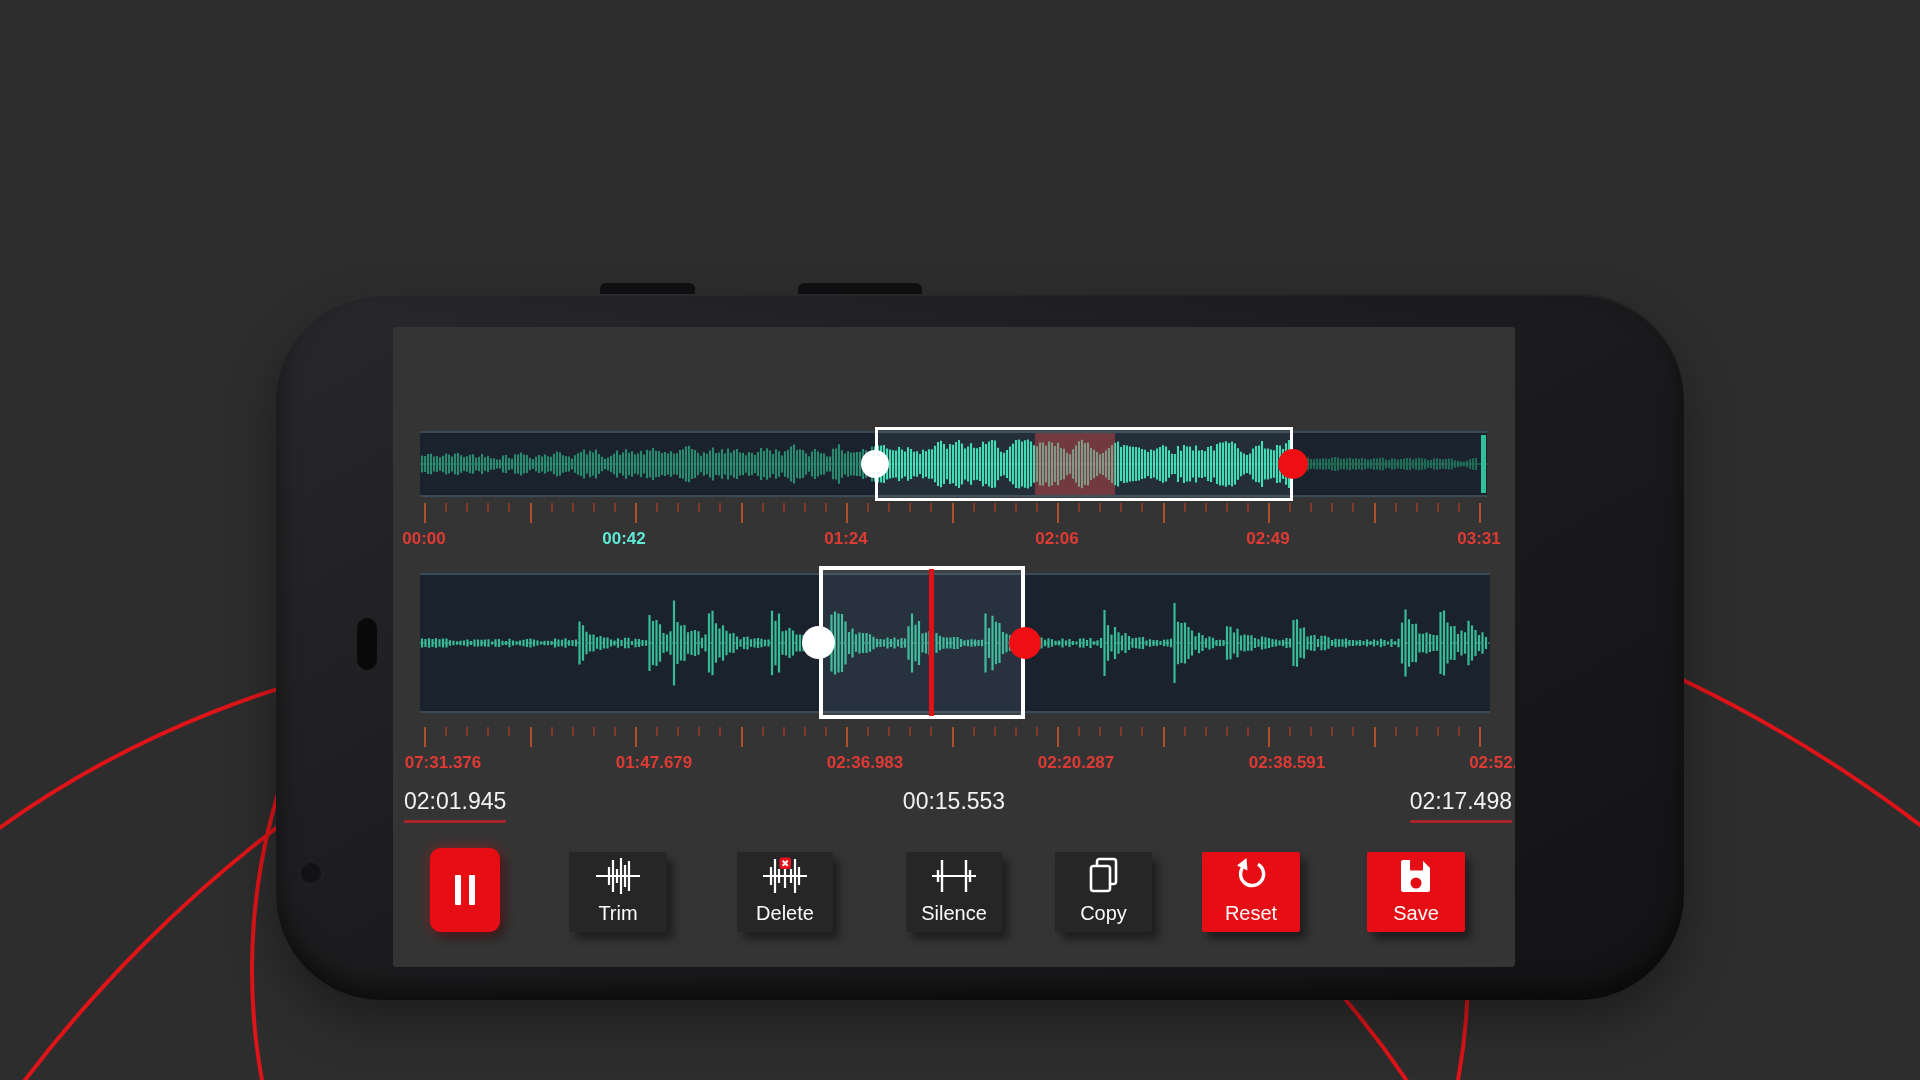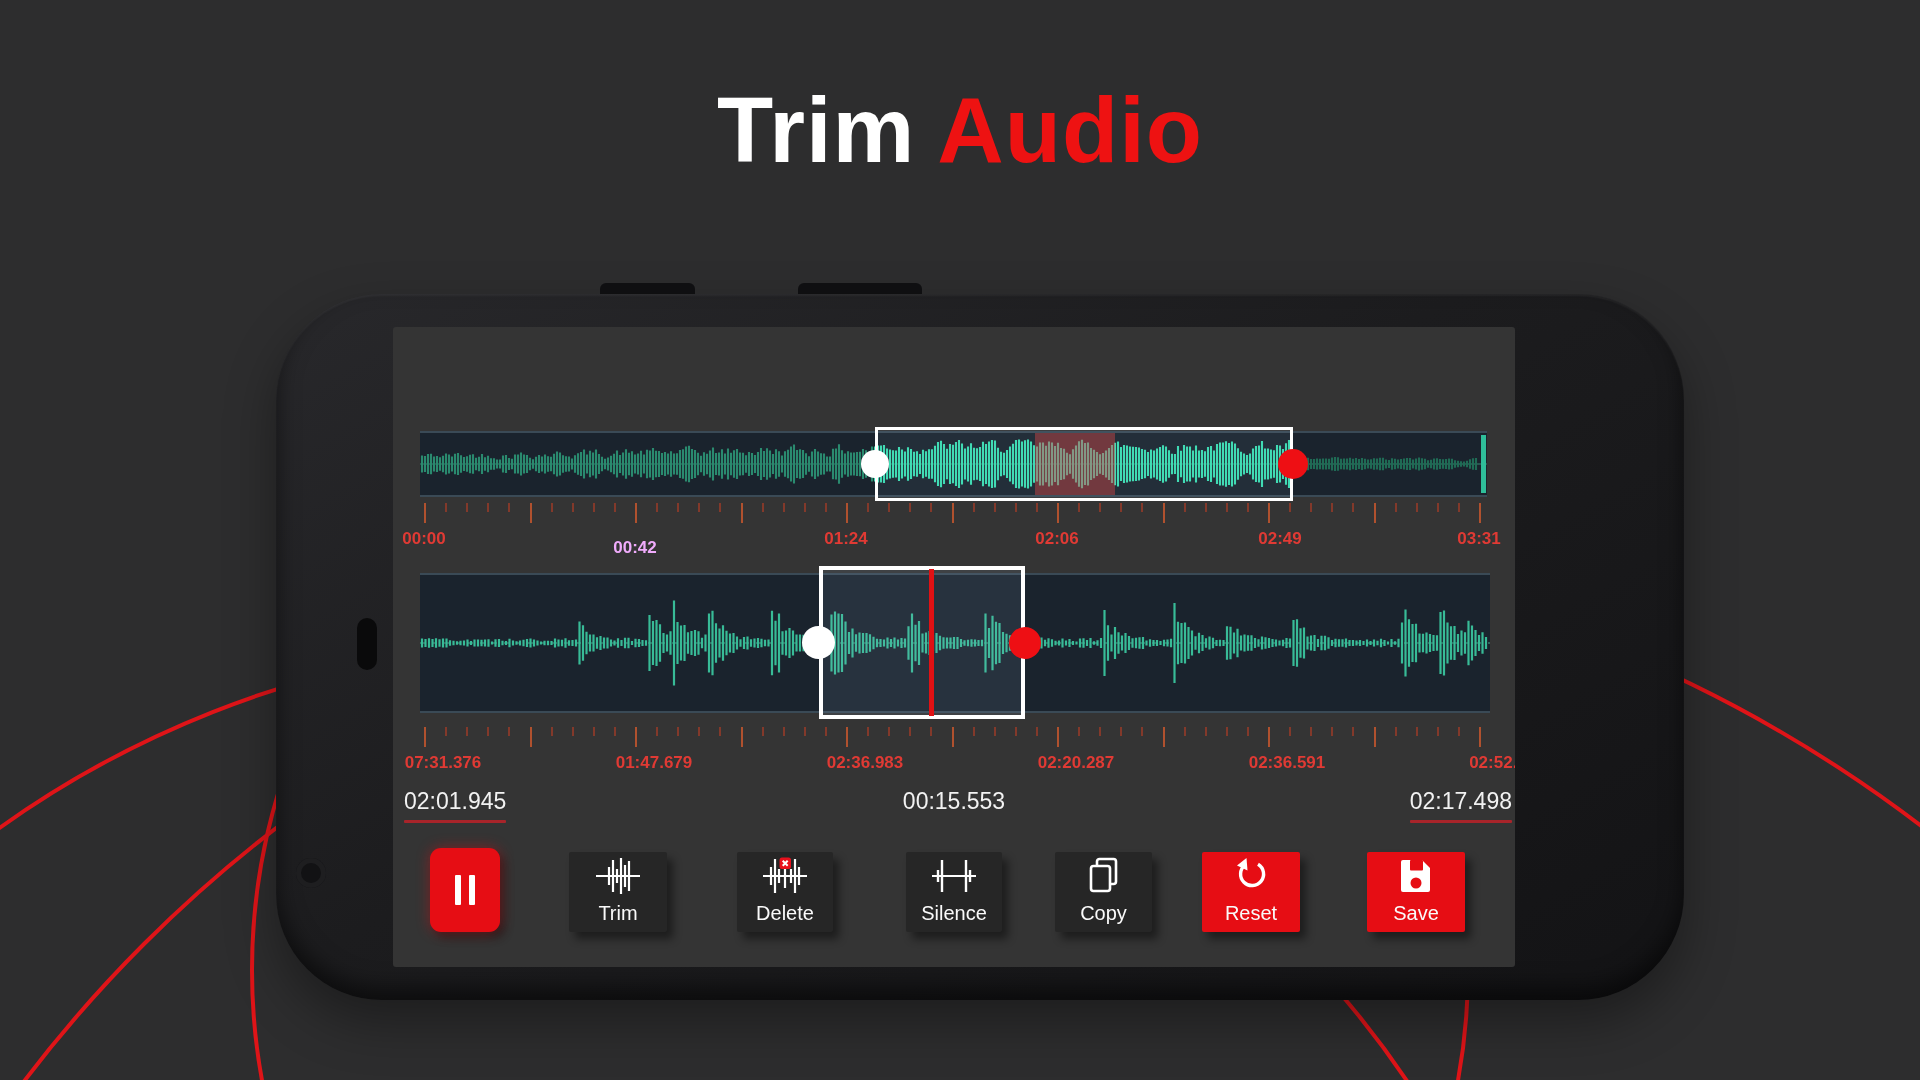--- a/index.html
+++ b/index.html
@@ -83,23 +83,20 @@
   .pausebtn{position:absolute;left:37px;top:521px;width:70px;height:84px;background:#e60d14;border-radius:11px;
             box-shadow:0 0 14px rgba(230,13,20,.45), 5px 6px 9px rgba(0,0,0,.4);cursor:pointer;}
   .pausebtn i{position:absolute;top:27px;width:6px;height:30px;background:#fff;border-radius:1px;}
   .pb1{left:25px;} .pb2{left:39px;}
 </style>
 </head>
 <body>
 
 <div class="stage">
 
-  <div class="hero">
-    <span class="w">Trim</span><span class="r">Audio</span>
-  </div>
 
   <div class="arc arc-a"></div>
   <div class="arc arc-b"></div>
   <div class="arc arc-c"></div>
 
   <div class="side-btn sb1"></div>
   <div class="side-btn sb2"></div>
 
   <div class="phone">
     <div class="pill"></div>
@@ -167,24 +164,24 @@
           <div class="tick" style="left: 890.2px; height: 9px; background: rgb(131, 57, 42);"></div>
           <div class="tick" style="left: 911.3px; height: 9px; background: rgb(131, 57, 42);"></div>
           <div class="tick" style="left: 932.4px; height: 9px; background: rgb(131, 57, 42);"></div>
           <div class="tick" style="left: 953.5px; height: 20px; background: rgb(176, 81, 46);"></div>
           <div class="tick" style="left: 974.6px; height: 9px; background: rgb(131, 57, 42);"></div>
           <div class="tick" style="left: 995.7px; height: 9px; background: rgb(131, 57, 42);"></div>
           <div class="tick" style="left: 1016.8px; height: 9px; background: rgb(131, 57, 42);"></div>
           <div class="tick" style="left: 1037.9px; height: 9px; background: rgb(131, 57, 42);"></div>
           <div class="tick" style="left: 1059px; height: 20px; background: rgb(176, 81, 46);"></div>
           <div class="rlabel" style="left: 4px; color: rgb(224, 58, 52);">00:00</div>
-          <div class="rlabel" style="left: 215px; color: #f0abfc; margin-top: 9px;">00:42</div>
+          <div class="rlabel" style="left: 204px; color: #5eead4;">00:42</div>
           <div class="rlabel" style="left: 426px; color: rgb(224, 58, 52);">01:24</div>
           <div class="rlabel" style="left: 637px; color: rgb(224, 58, 52);">02:06</div>
-          <div class="rlabel" style="left: 848px; color: rgb(224, 58, 52); margin-left: 12px;">02:49</div>
+          <div class="rlabel" style="left: 848px; color: rgb(224, 58, 52);">02:49</div>
           <div class="rlabel" style="left: 1059px; color: rgb(224, 58, 52);">03:31</div>
         </div>
 
       <div class="strip strip2">
         <svg id="wave2-svg" width="1070" height="136">
             <line x1="0" x2="1070" y1="68" y2="68" stroke="rgba(86,196,166,.55)" stroke-width="1.6" stroke-dasharray="5 7"></line>
             <path d="M2.0,63.5L2.0,72.5M5.5,64.0L5.5,72.0M9.0,63.3L9.0,72.7M12.5,64.1L12.5,71.9M16.0,63.2L16.0,72.8M19.5,64.3L19.5,71.7M23.0,63.4L23.0,72.6M26.5,63.4L26.5,72.6M30.0,65.3L30.0,70.7M33.5,65.8L33.5,70.2M37.0,66.2L37.0,69.8M40.5,65.8L40.5,70.2M44.0,65.4L44.0,70.6M47.5,64.6L47.5,71.4M51.0,65.9L51.0,70.1M54.5,64.6L54.5,71.4M58.0,64.4L58.0,71.6M61.5,64.8L61.5,71.2M65.0,64.4L65.0,71.6M68.5,64.2L68.5,71.8M72.0,66.4L72.0,69.6M75.5,64.2L75.5,71.8M79.0,63.9L79.0,72.1M82.5,65.7L82.5,70.3M86.0,66.1L86.0,69.9M89.5,63.7L89.5,72.3M93.0,65.4L93.0,70.6M96.5,66.3L96.5,69.7M100.0,65.4L100.0,70.6M103.5,64.8L103.5,71.2M107.0,64.1L107.0,71.9M110.5,63.6L110.5,72.4M114.0,64.4L114.0,71.6M117.5,65.6L117.5,70.4M121.0,66.5L121.0,69.5M124.5,65.8L124.5,70.2M128.0,65.8L128.0,70.2M131.5,66.0L131.5,70.0M135.0,63.6L135.0,72.4M138.5,64.6L138.5,71.4M142.0,64.8L142.0,71.2M145.5,63.2L145.5,72.8M149.0,65.3L149.0,70.7M152.5,65.0L152.5,71.0M156.0,64.6L156.0,71.4M159.5,46.5L159.5,89.5M163.0,50.2L163.0,85.8M166.5,56.7L166.5,79.3M170.0,59.4L170.0,76.6M173.5,59.4L173.5,76.6M177.0,62.3L177.0,73.7M180.5,61.1L180.5,74.9M184.0,62.5L184.0,73.5M187.5,62.5L187.5,73.5M191.0,64.4L191.0,71.6M194.5,65.6L194.5,70.4M198.0,63.2L198.0,72.8M201.5,65.1L201.5,70.9M205.0,62.8L205.0,73.2M208.5,62.7L208.5,73.3M212.0,65.9L212.0,70.1M215.5,63.7L215.5,72.3M219.0,64.0L219.0,72.0M222.5,65.0L222.5,71.0M226.0,65.2L226.0,70.8M229.5,40.0L229.5,96.0M233.0,46.1L233.0,89.9M236.5,44.9L236.5,91.1M240.0,49.3L240.0,86.7M243.5,57.9L243.5,78.1M247.0,59.6L247.0,76.4M250.5,56.3L250.5,79.7M254.0,25.6L254.0,110.4M257.5,47.1L257.5,88.9M261.0,50.5L261.0,85.5M264.5,50.0L264.5,86.0M268.0,57.3L268.0,78.7M271.5,55.9L271.5,80.1M275.0,54.9L275.0,81.1M278.5,56.3L278.5,79.7M282.0,62.7L282.0,73.3M285.5,59.4L285.5,76.6M289.0,38.4L289.0,97.6M292.5,35.7L292.5,100.3M296.0,48.3L296.0,87.7M299.5,53.4L299.5,82.6M303.0,50.2L303.0,85.8M306.5,55.8L306.5,80.2M310.0,58.4L310.0,77.6M313.5,57.9L313.5,78.1M317.0,61.5L317.0,74.5M320.5,64.2L320.5,71.8M324.0,62.1L324.0,73.9M327.5,61.6L327.5,74.4M331.0,64.2L331.0,71.8M334.5,63.4L334.5,72.6M338.0,62.9L338.0,73.1M341.5,63.7L341.5,72.3M345.0,64.7L345.0,71.3M348.5,64.6L348.5,71.4M352.0,35.7L352.0,100.3M355.5,45.7L355.5,90.3M359.0,38.5L359.0,97.5M362.5,56.2L362.5,79.8M366.0,55.6L366.0,80.4M369.5,53.0L369.5,83.0M373.0,55.6L373.0,80.4M376.5,59.5L376.5,76.5M380.0,59.6L380.0,76.4M383.5,59.8L383.5,76.2M387.0,62.5L387.0,73.5M390.5,62.5L390.5,73.5M394.0,62.9L394.0,73.1M397.5,63.3L397.5,72.7M401.0,62.7L401.0,73.3M404.5,64.7L404.5,71.3M408.0,63.4L408.0,72.6M411.5,39.6L411.5,96.4M415.0,36.6L415.0,99.4M418.5,38.6L418.5,97.4M422.0,39.1L422.0,96.9M425.5,46.4L425.5,89.6M429.0,57.1L429.0,78.9M432.5,53.6L432.5,82.4M436.0,59.3L436.0,76.7M439.5,57.5L439.5,78.5M443.0,57.9L443.0,78.1M446.5,58.1L446.5,77.9M450.0,59.3L450.0,76.7M453.5,61.8L453.5,74.2M457.0,63.8L457.0,72.2M460.5,64.0L460.5,72.0M464.0,64.5L464.0,71.5M467.5,62.5L467.5,73.5M471.0,63.9L471.0,72.1M474.5,62.6L474.5,73.4M478.0,64.4L478.0,71.6M481.5,63.0L481.5,73.0M485.0,63.6L485.0,72.4M488.5,51.3L488.5,84.7M492.0,38.5L492.0,97.5M495.5,49.7L495.5,86.3M499.0,45.9L499.0,90.1M502.5,58.4L502.5,77.6M506.0,57.6L506.0,78.4M509.5,56.0L509.5,80.0M513.0,59.7L513.0,76.3M516.5,57.9L516.5,78.1M520.0,60.8L520.0,75.2M523.5,62.2L523.5,73.8M527.0,62.5L527.0,73.5M530.5,62.6L530.5,73.4M534.0,61.9L534.0,74.1M537.5,62.1L537.5,73.9M541.0,64.0L541.0,72.0M544.5,65.2L544.5,70.8M548.0,64.8L548.0,71.2M551.5,64.2L551.5,71.8M555.0,64.5L555.0,71.5M558.5,65.0L558.5,71.0M562.0,64.8L562.0,71.2M565.5,38.6L565.5,97.4M569.0,52.9L569.0,83.1M572.5,40.7L572.5,95.3M576.0,46.8L576.0,89.2M579.5,47.9L579.5,88.1M583.0,56.9L583.0,79.1M586.5,58.8L586.5,77.2M590.0,60.3L590.0,75.7M593.5,60.7L593.5,75.3M597.0,62.2L597.0,73.8M600.5,62.5L600.5,73.5M604.0,61.9L604.0,74.1M607.5,63.8L607.5,72.2M611.0,62.8L611.0,73.2M614.5,63.4L614.5,72.6M618.0,62.9L618.0,73.1M621.5,62.4L621.5,73.6M625.0,64.7L625.0,71.3M628.5,63.2L628.5,72.8M632.0,64.3L632.0,71.7M635.5,65.7L635.5,70.3M639.0,65.5L639.0,70.5M642.5,63.5L642.5,72.5M646.0,65.4L646.0,70.6M649.5,64.1L649.5,71.9M653.0,65.9L653.0,70.1M656.5,66.4L656.5,69.6M660.0,63.4L660.0,72.6M663.5,63.3L663.5,72.7M667.0,65.1L667.0,70.9M670.5,63.0L670.5,73.0M674.0,66.3L674.0,69.7M677.5,65.3L677.5,70.7M681.0,63.1L681.0,72.9M684.5,35.1L684.5,100.9M688.0,50.2L688.0,85.8M691.5,59.5L691.5,76.5M695.0,52.0L695.0,84.0M698.5,57.3L698.5,78.7M702.0,60.5L702.0,75.5M705.5,58.1L705.5,77.9M709.0,61.1L709.0,74.9M712.5,63.3L712.5,72.7M716.0,62.7L716.0,73.3M719.5,62.2L719.5,73.8M723.0,62.1L723.0,73.9M726.5,65.5L726.5,70.5M730.0,64.3L730.0,71.7M733.5,65.1L733.5,70.9M737.0,65.1L737.0,70.9M740.5,65.9L740.5,70.1M744.0,64.7L744.0,71.3M747.5,64.6L747.5,71.4M751.0,63.8L751.0,72.2M754.5,28.1L754.5,107.9M758.0,46.8L758.0,89.2M761.5,48.0L761.5,88.0M765.0,47.6L765.0,88.4M768.5,52.0L768.5,84.0M772.0,55.4L772.0,80.6M775.5,61.2L775.5,74.8M779.0,57.7L779.0,78.3M782.5,60.1L782.5,75.9M786.0,63.3L786.0,72.7M789.5,61.4L789.5,74.6M793.0,62.7L793.0,73.3M796.5,64.9L796.5,71.1M800.0,64.8L800.0,71.2M803.5,65.0L803.5,71.0M807.0,51.3L807.0,84.7M810.5,51.8L810.5,84.2M814.0,57.5L814.0,78.5M817.5,53.7L817.5,82.3M821.0,60.6L821.0,75.4M824.5,59.5L824.5,76.5M828.0,60.3L828.0,75.7M831.5,60.2L831.5,75.8M835.0,63.0L835.0,73.0M838.5,64.2L838.5,71.8M842.0,61.4L842.0,74.6M845.5,62.2L845.5,73.8M849.0,63.1L849.0,72.9M852.5,63.9L852.5,72.1M856.0,64.4L856.0,71.6M859.5,65.4L859.5,70.6M863.0,64.8L863.0,71.2M866.5,63.0L866.5,73.0M870.0,63.4L870.0,72.6M873.5,44.9L873.5,91.1M877.0,44.3L877.0,91.7M880.5,53.3L880.5,82.7M884.0,52.5L884.0,83.5M887.5,61.5L887.5,74.5M891.0,60.4L891.0,75.6M894.5,60.0L894.5,76.0M898.0,63.9L898.0,72.1M901.5,60.7L901.5,75.3M905.0,60.8L905.0,75.2M908.5,62.3L908.5,73.7M912.0,65.1L912.0,70.9M915.5,63.8L915.5,72.2M919.0,64.3L919.0,71.7M922.5,64.3L922.5,71.7M926.0,63.5L926.0,72.5M929.5,65.0L929.5,71.0M933.0,65.0L933.0,71.0M936.5,65.5L936.5,70.5M940.0,65.0L940.0,71.0M943.5,66.0L943.5,70.0M947.0,64.4L947.0,71.6M950.5,65.9L950.5,70.1M954.0,64.6L954.0,71.4M957.5,65.8L957.5,70.2M961.0,63.7L961.0,72.3M964.5,65.0L964.5,71.0M968.0,66.5L968.0,69.5M971.5,64.0L971.5,72.0M975.0,66.2L975.0,69.8M978.5,63.8L978.5,72.2M982.0,47.6L982.0,88.4M985.5,34.6L985.5,101.4M989.0,44.3L989.0,91.7M992.5,49.1L992.5,86.9M996.0,48.8L996.0,87.2M999.5,58.5L999.5,77.5M1003.0,58.8L1003.0,77.2M1006.5,57.6L1006.5,78.4M1010.0,58.9L1010.0,77.1M1013.5,59.9L1013.5,76.1M1017.0,60.3L1017.0,75.7M1020.5,36.9L1020.5,99.1M1024.0,35.4L1024.0,100.6M1027.5,47.6L1027.5,88.4M1031.0,51.3L1031.0,84.7M1034.5,51.0L1034.5,85.0M1038.0,59.0L1038.0,77.0M1041.5,55.5L1041.5,80.5M1045.0,57.3L1045.0,78.7M1048.5,45.7L1048.5,90.3M1052.0,50.5L1052.0,85.5M1055.5,55.1L1055.5,80.9M1059.0,60.1L1059.0,75.9M1062.5,57.3L1062.5,78.7M1066.0,62.0L1066.0,74.0" stroke="#38bb97" stroke-width="2.2"></path>
           </svg>
       </div>
       <div class="selbox sel2"></div>
@@ -240,21 +237,21 @@
           <div class="tick" style="left: 953.5px; height: 20px; background: rgb(176, 81, 46);"></div>
           <div class="tick" style="left: 974.6px; height: 9px; background: rgb(131, 57, 42);"></div>
           <div class="tick" style="left: 995.7px; height: 9px; background: rgb(131, 57, 42);"></div>
           <div class="tick" style="left: 1016.8px; height: 9px; background: rgb(131, 57, 42);"></div>
           <div class="tick" style="left: 1037.9px; height: 9px; background: rgb(131, 57, 42);"></div>
           <div class="tick" style="left: 1059px; height: 20px; background: rgb(176, 81, 46);"></div>
           <div class="rlabel" style="left: 23px; color: rgb(224, 58, 52);">07:31.376</div>
           <div class="rlabel" style="left: 234px; color: rgb(224, 58, 52);">01:47.679</div>
           <div class="rlabel" style="left: 445px; color: rgb(224, 58, 52);">02:36.983</div>
           <div class="rlabel" style="left: 656px; color: rgb(224, 58, 52);">02:20.287</div>
-          <div class="rlabel" style="left: 867px; color: rgb(224, 58, 52);">02:36.591</div>
+          <div class="rlabel" style="left: 867px; color: rgb(224, 58, 52);">02:38.591</div>
           <div class="rlabel" style="left: 1078px; color: rgb(224, 58, 52);">02:52.8</div>
         </div>
 
       <div class="timerow">
         <div class="tlab t-start">
           <span>02:01.945</span>
           <div class="tunder"></div>
         </div>
         <div class="tlab t-len">00:15.553</div>
         <div class="tlab t-end">

